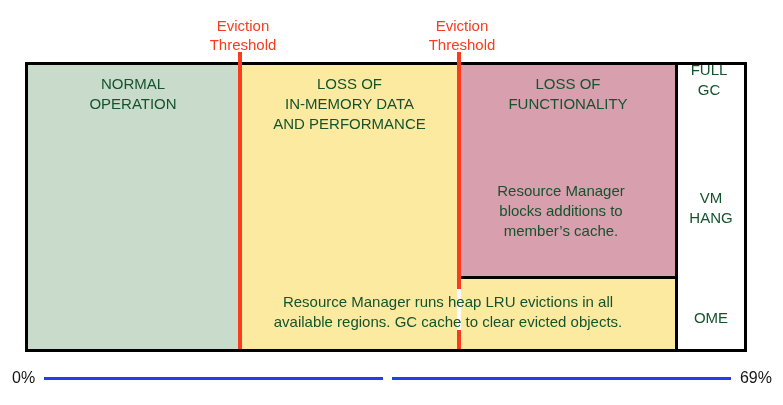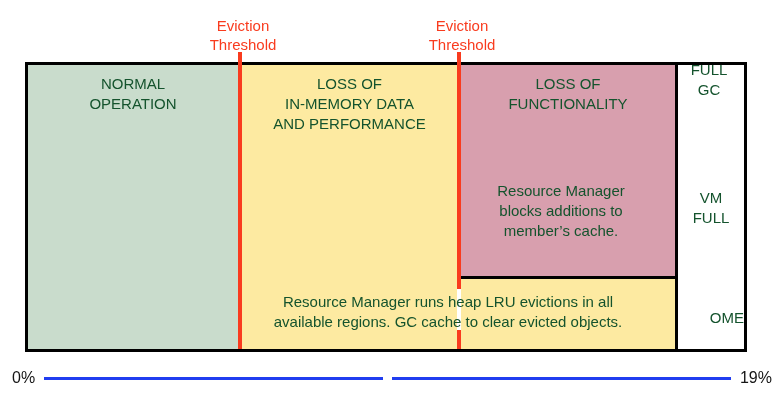--- a/index.html
+++ b/index.html
@@ -80,21 +80,21 @@
     font-size:15px;
     line-height:20px;
     color:#14532d;
   }
   .title-normal{left:28px;top:74px;width:210px;}
   .title-eviction{left:242px;top:74px;width:215px;}
   .title-critical{left:461px;top:74px;width:214px;}
   .body-critical{left:461px;top:181px;width:200px;}
   .outcome-full-gc{left:678px;top:60px;width:62px;}
   .outcome-vm-hang{left:678px;top:188px;width:66px;}
-  .outcome-ome{left:678px;top:308px;width:66px;text-align:right;}
+  .outcome-ome{left:678px;top:308px;width:66px;}
   .strip-note{left:242px;top:292px;width:412px;}
   
   .axis{
     position:absolute;z-index:4;
     left:12px;top:365px;width:760px;height:26px;
     display:flex;
     align-items:center;
     gap:9px;
     font-size:16px;
     line-height:26px;
@@ -138,23 +138,23 @@
 FUNCTIONALITY</div>
   <div class="zone-body body-critical">Resource Manager
 blocks additions to
 member’s cache.</div>
   <div class="strip-note">Resource Manager runs heap LRU evictions in all
 available regions. GC cache to clear evicted objects.</div>
 
   <div class="outcome-label outcome-full-gc">FULL
 GC</div>
   <div class="outcome-label outcome-vm-hang">VM
-FULL</div>
+HANG</div>
   <div class="outcome-label outcome-ome">OME</div>
 
   <div class="axis">
     <span class="axis-min">0%</span>
     <span class="axis-seg"></span>
     <span class="axis-seg"></span>
-    <span class="axis-max">19%</span>
+    <span class="axis-max">69%</span>
   </div>
 
 </div>
 
 </body></html>

